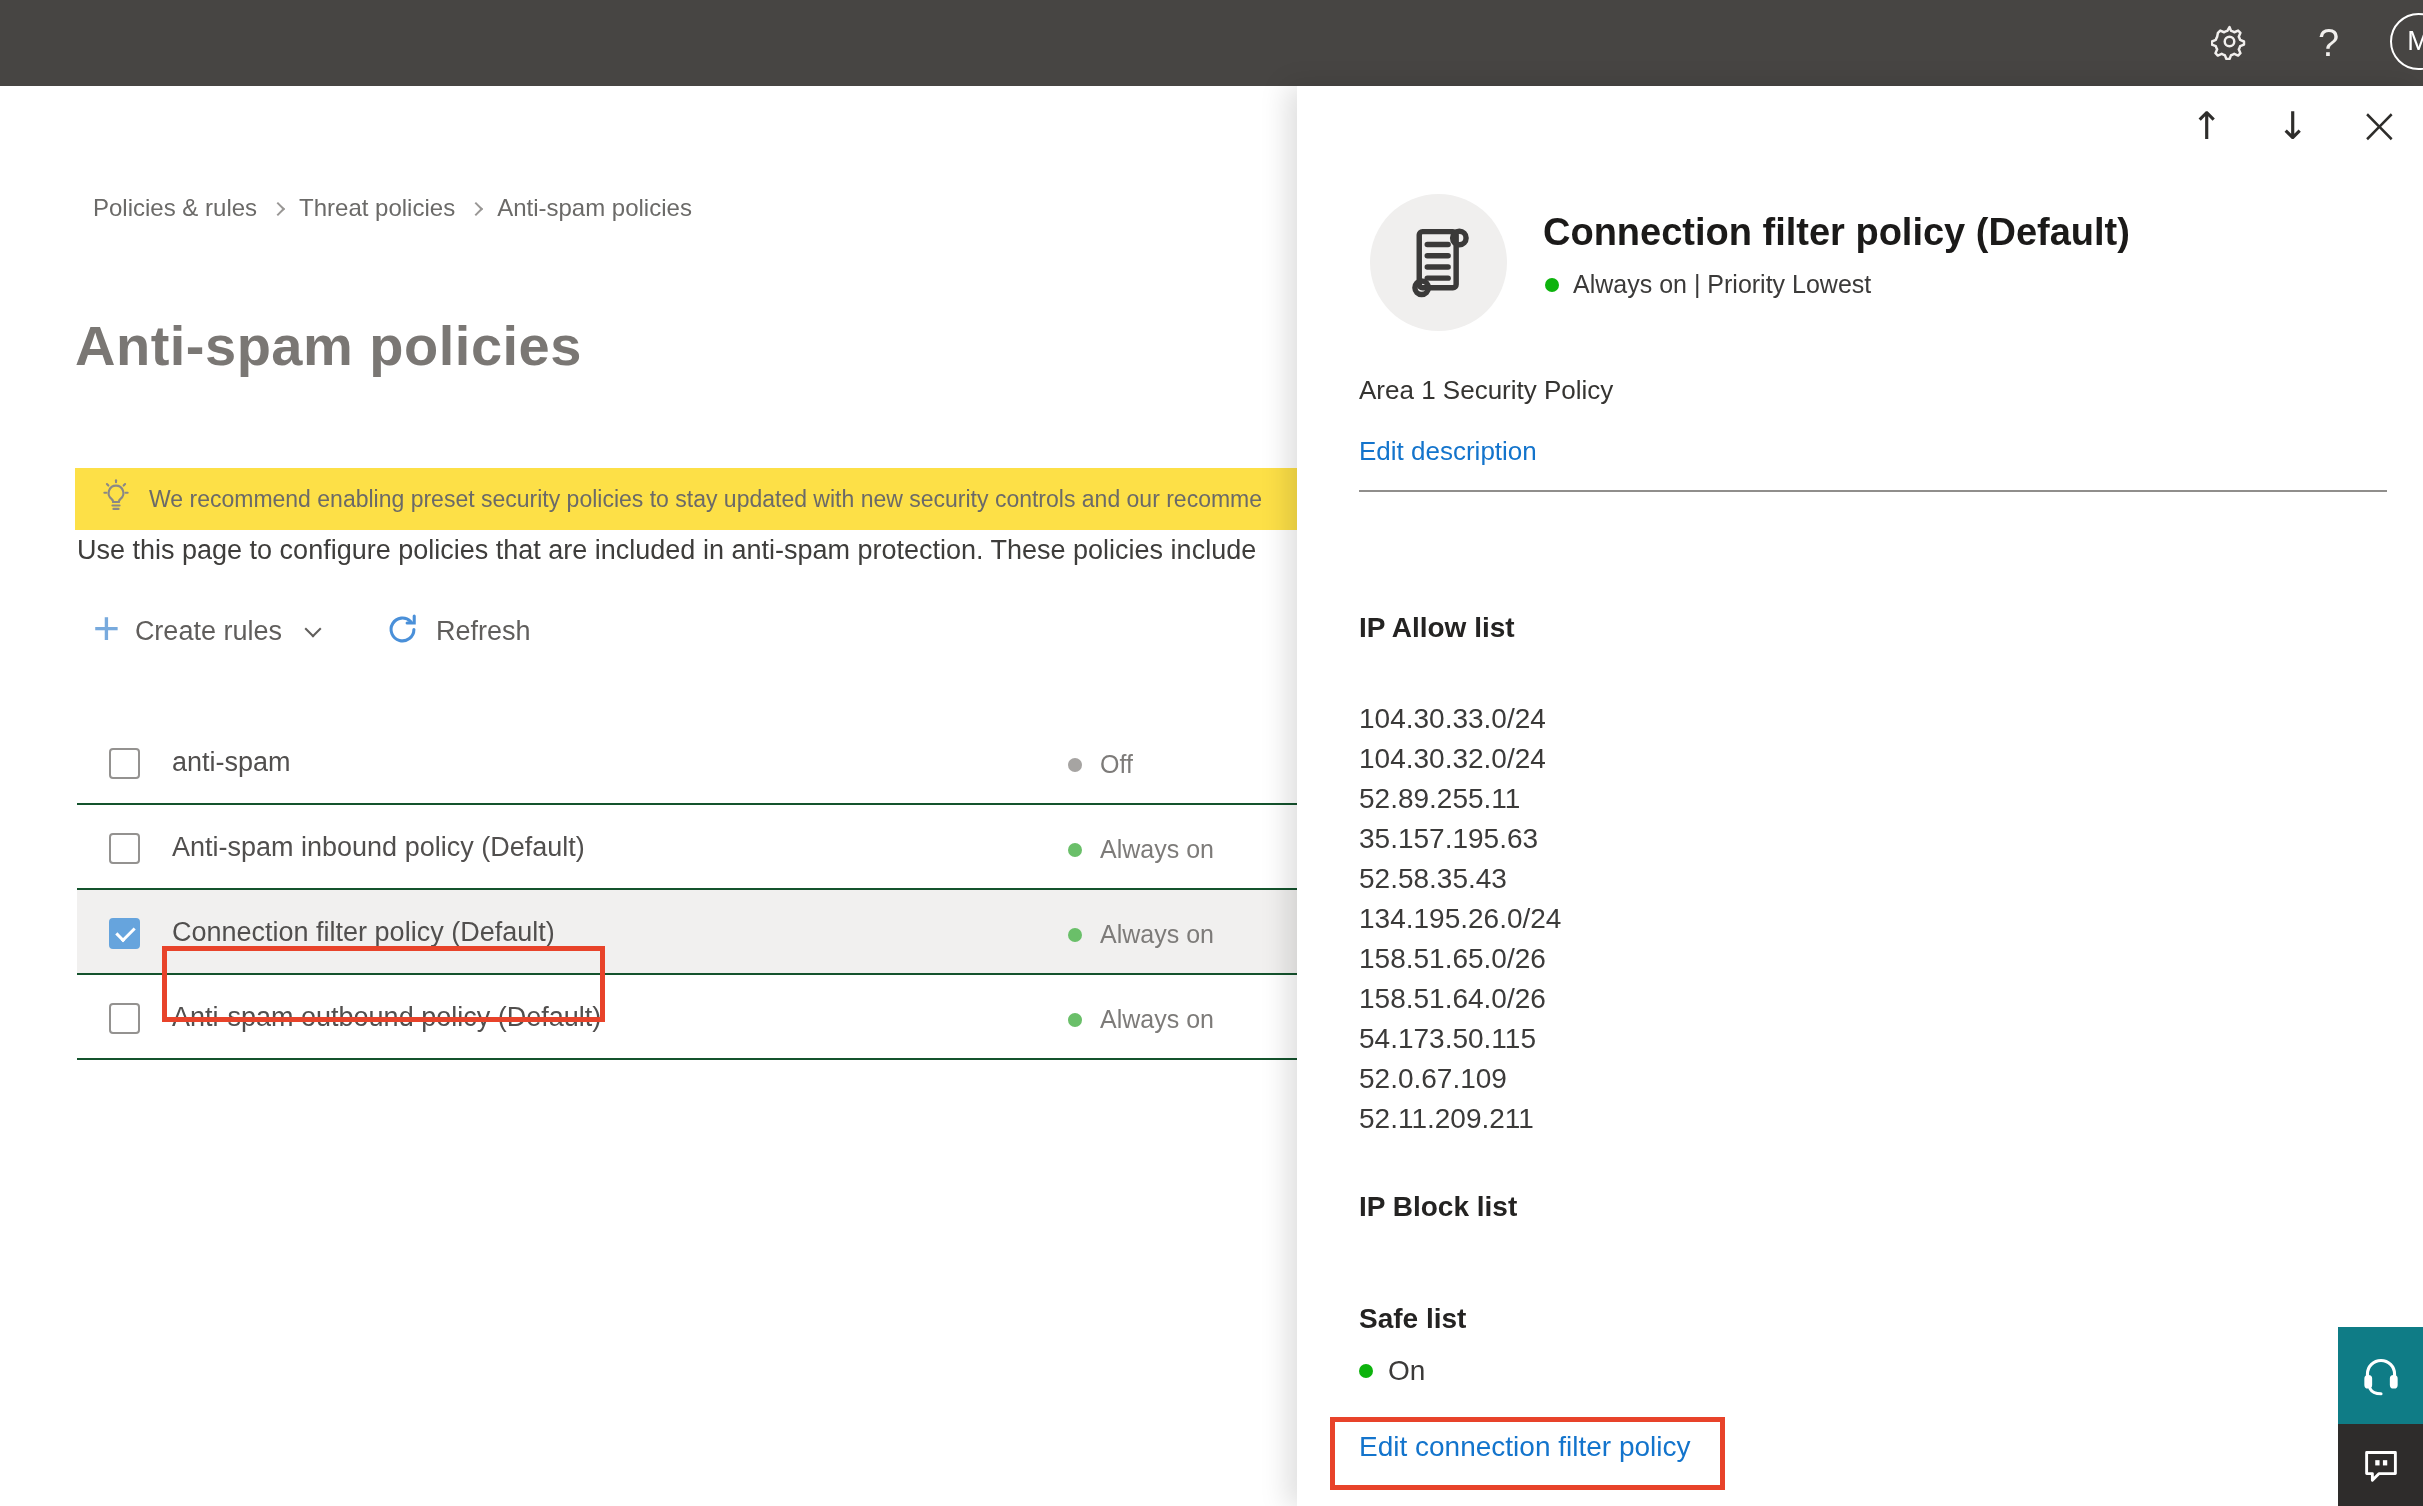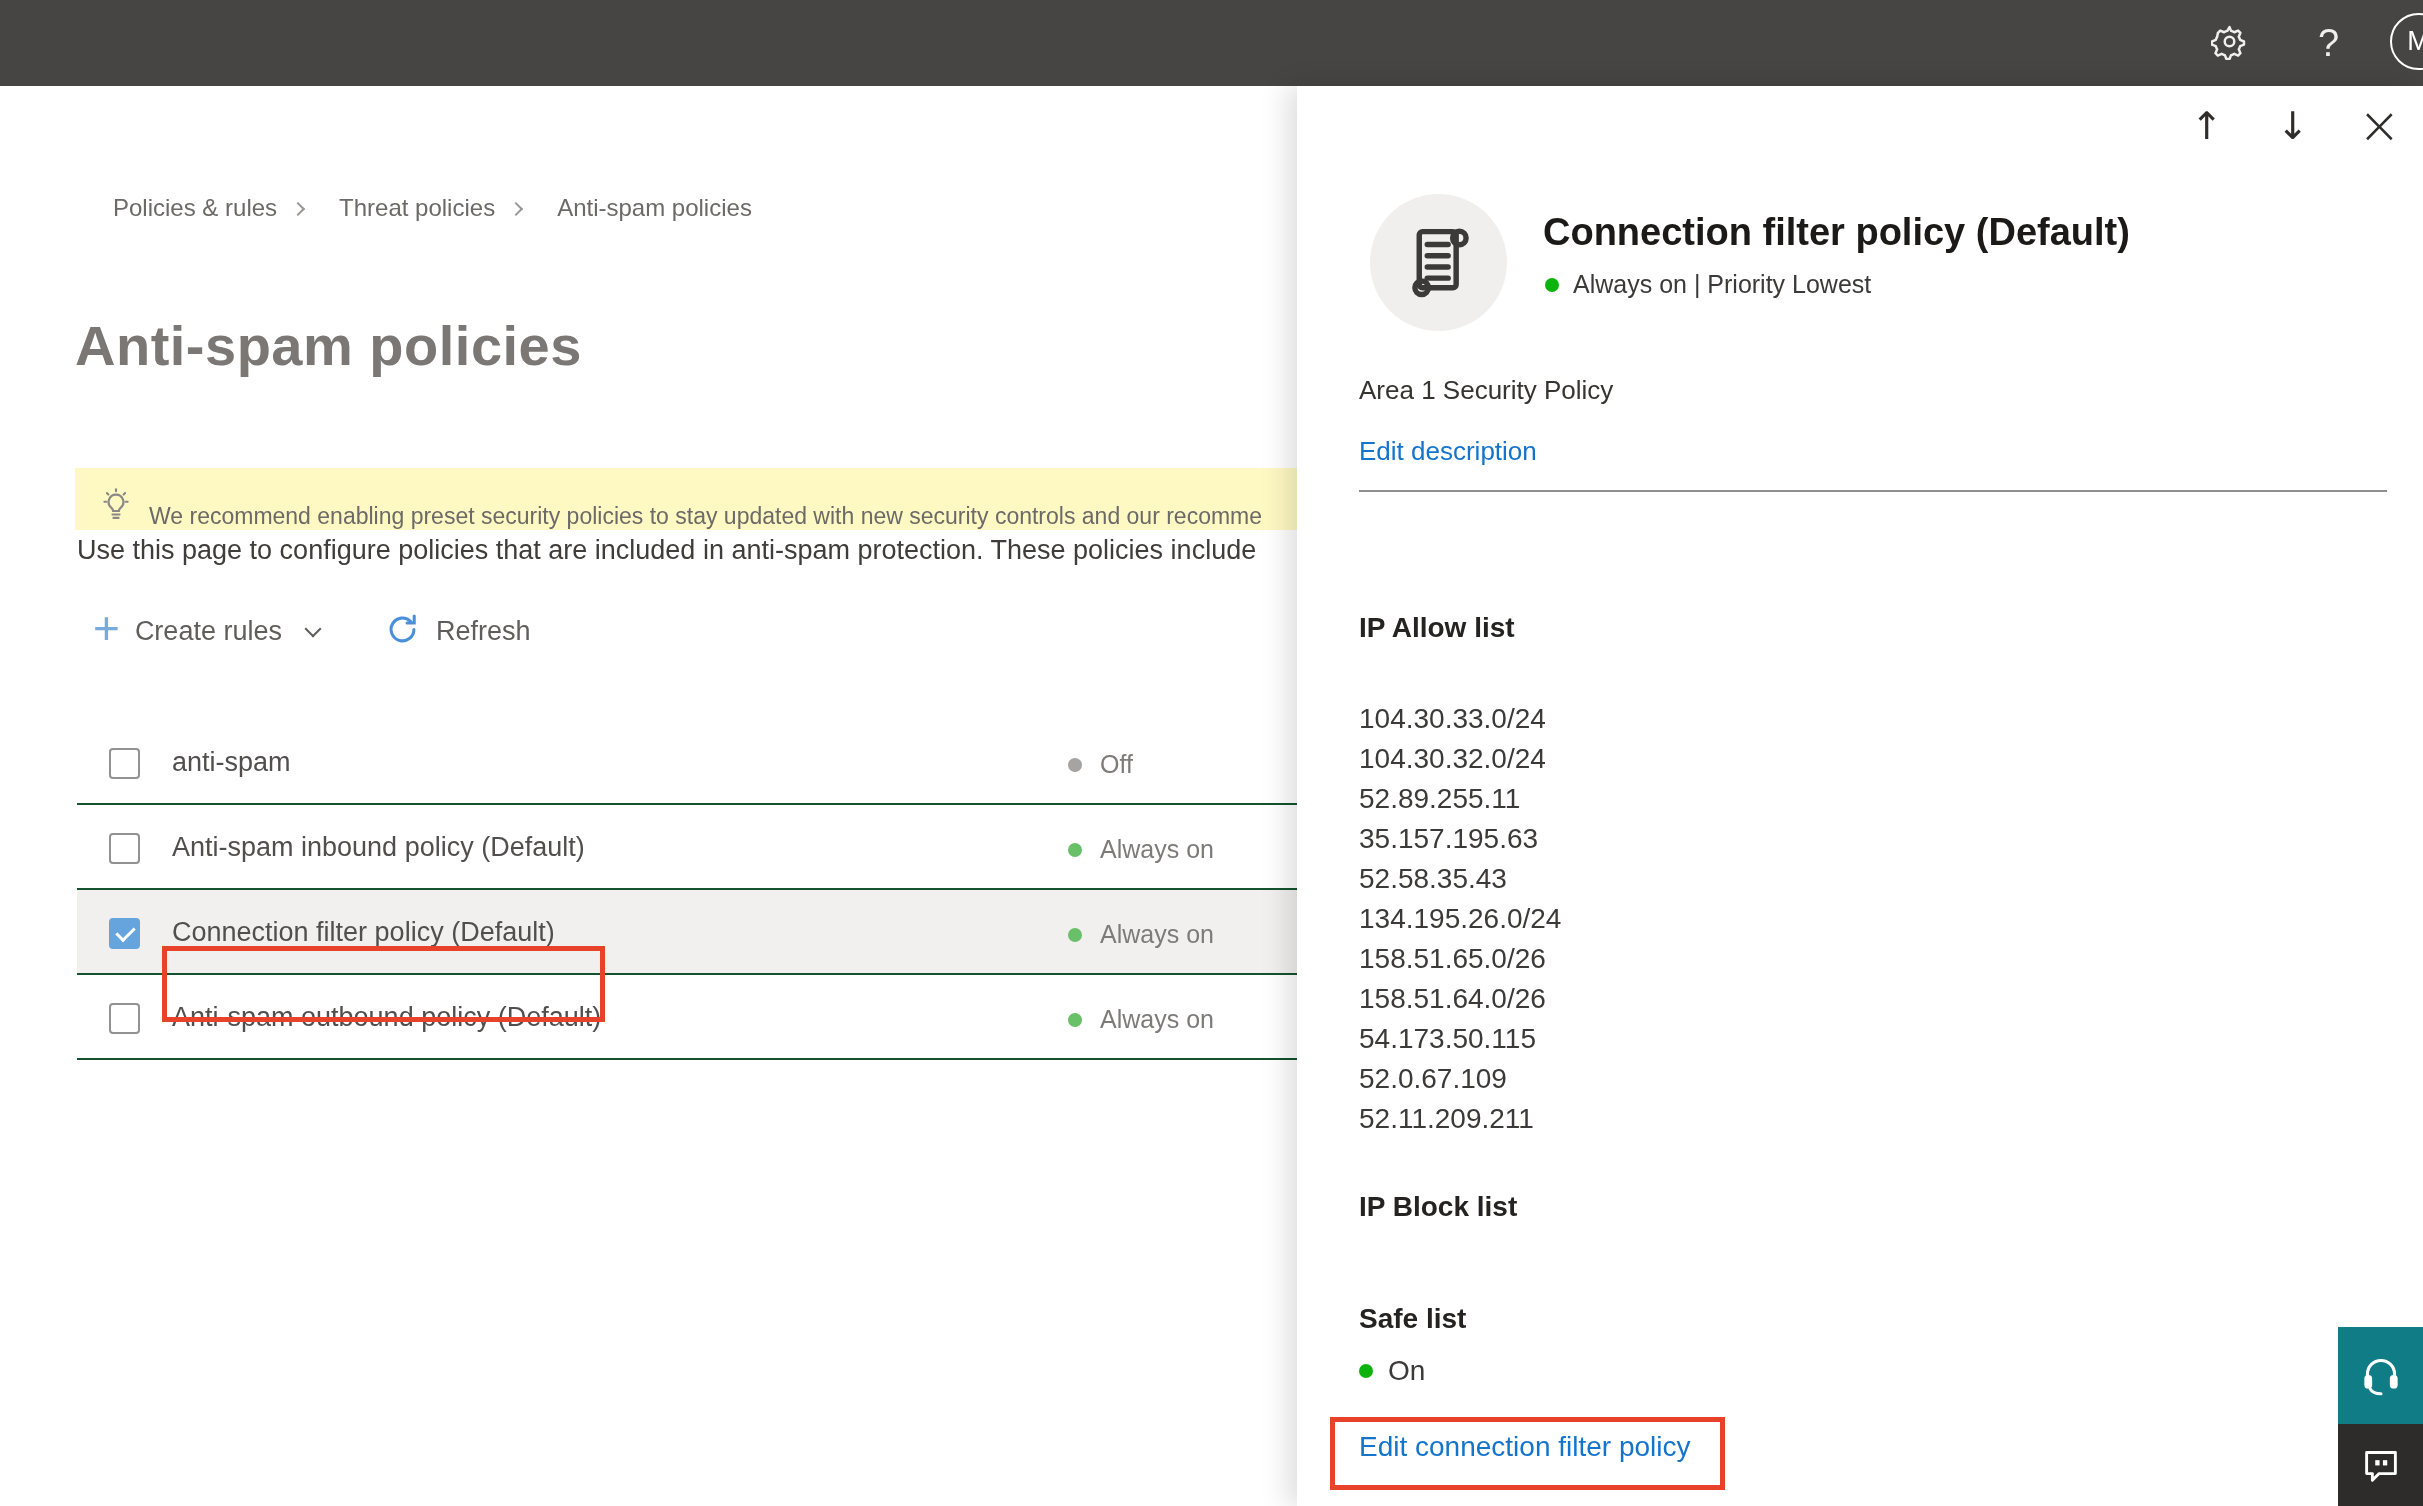--- a/index.html
+++ b/index.html
@@ -12,29 +12,29 @@
             display:flex; align-items:center; justify-content:center; }
   .tb-gear { left:2196px; }
   .tb-help { left:2295px; color:#f1efed; font-size:38px; font-weight:400; }
   .avatar { position:absolute; left:2390px; top:13px; width:57px; height:57px; border-radius:50%;
             border:2.5px solid #fff; background:none; color:#fff; font-size:27px;
             display:flex; align-items:center; justify-content:center; cursor:pointer; }
 
   
   .breadcrumb { position:absolute; left:93px; top:194px; display:flex; align-items:center; gap:16px;
                 font-size:24px; color:#6b6a68; z-index:1; }
-  .breadcrumb a { color:#6b6a68; text-decoration:none; cursor:pointer;margin-left:20px; }
+  .breadcrumb a { color:#6b6a68; text-decoration:none; cursor:pointer; }
   .crumb-sep { width:10px; height:10px; border-top:2px solid #999795; border-right:2px solid #999795;
                transform:rotate(45deg); margin-top:2px; }
 
   .page-title { position:absolute; left:75px; top:313px; font-size:56px; font-weight:700;
                 color:#7a7774; letter-spacing:0.5px; z-index:1; }
 
-  .banner { position:absolute; left:75px; top:468px; width:1544px; height:62px; background:#fef9c3;
-            display:flex; align-items:flex-end; padding-left:24px; gap:16px; z-index:1; }
+  .banner { position:absolute; left:75px; top:468px; width:1544px; height:62px; background:#fde047;
+            display:flex; align-items:center; padding-left:24px; gap:16px; z-index:1; }
   .banner-text { font-size:23px; color:#6b6a68; white-space:nowrap; overflow:hidden; }
 
   .intro { position:absolute; left:77px; top:535px; width:1544px; font-size:27px; color:#3e3d3b;
            white-space:nowrap; overflow:hidden; z-index:1; }
 
   .toolbar { position:absolute; left:93px; top:606px; height:50px; display:flex; align-items:center; z-index:1; }
   .tool-btn { display:flex; align-items:center; background:none; border:none; cursor:pointer; gap:15px; }
   .tool-btn .lbl { font-size:27px; color:#605e5c; }
   .plus-glyph { font-size:46px; font-weight:300; color:#78aadd; line-height:40px; margin-top:-6px; }
   .chev-down { width:12px; height:12px; border-right:2px solid #605e5c; border-bottom:2px solid #605e5c;

